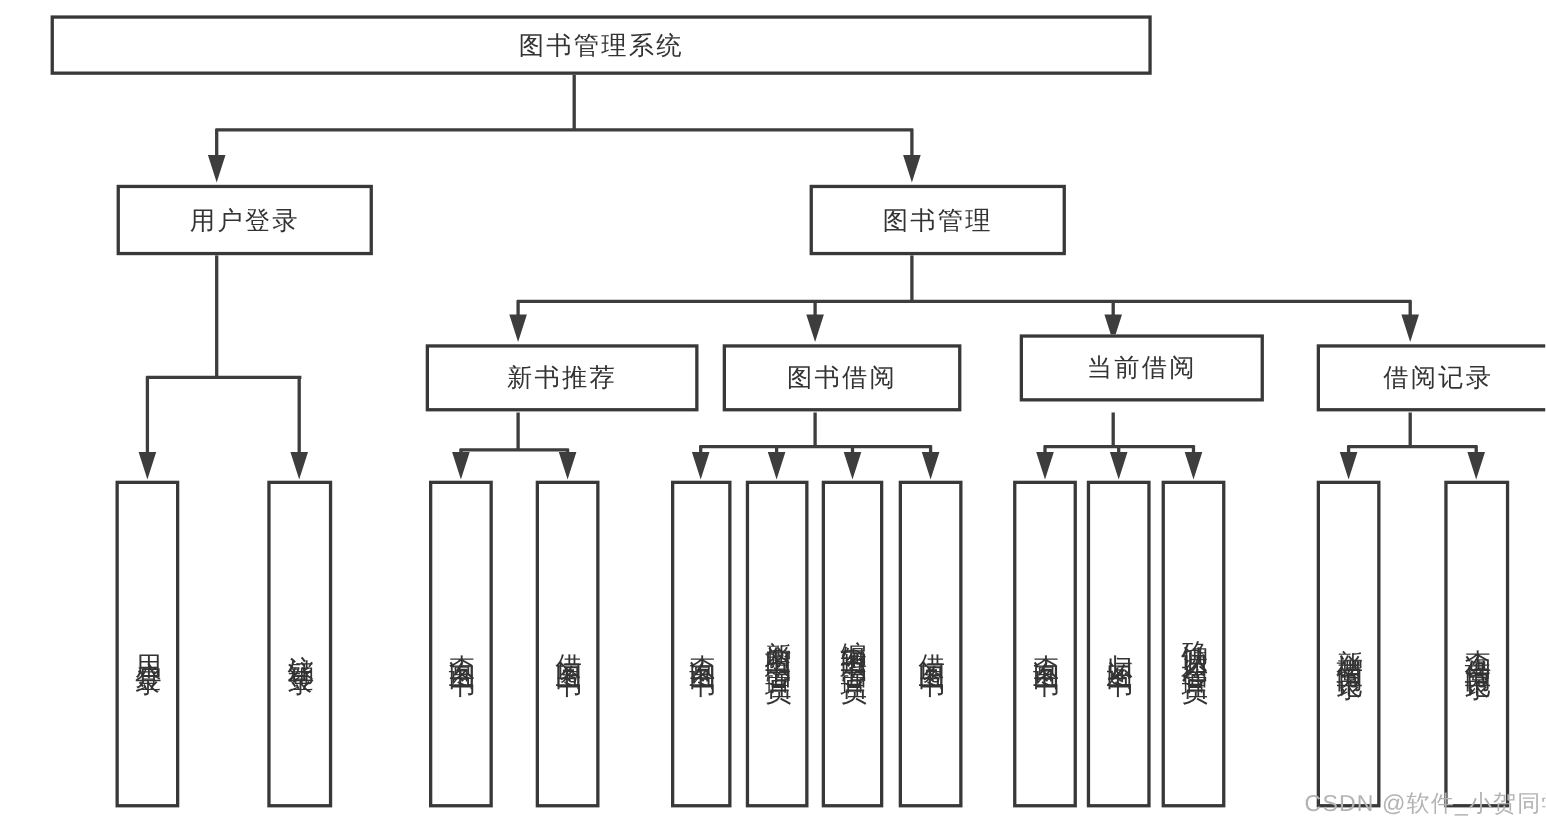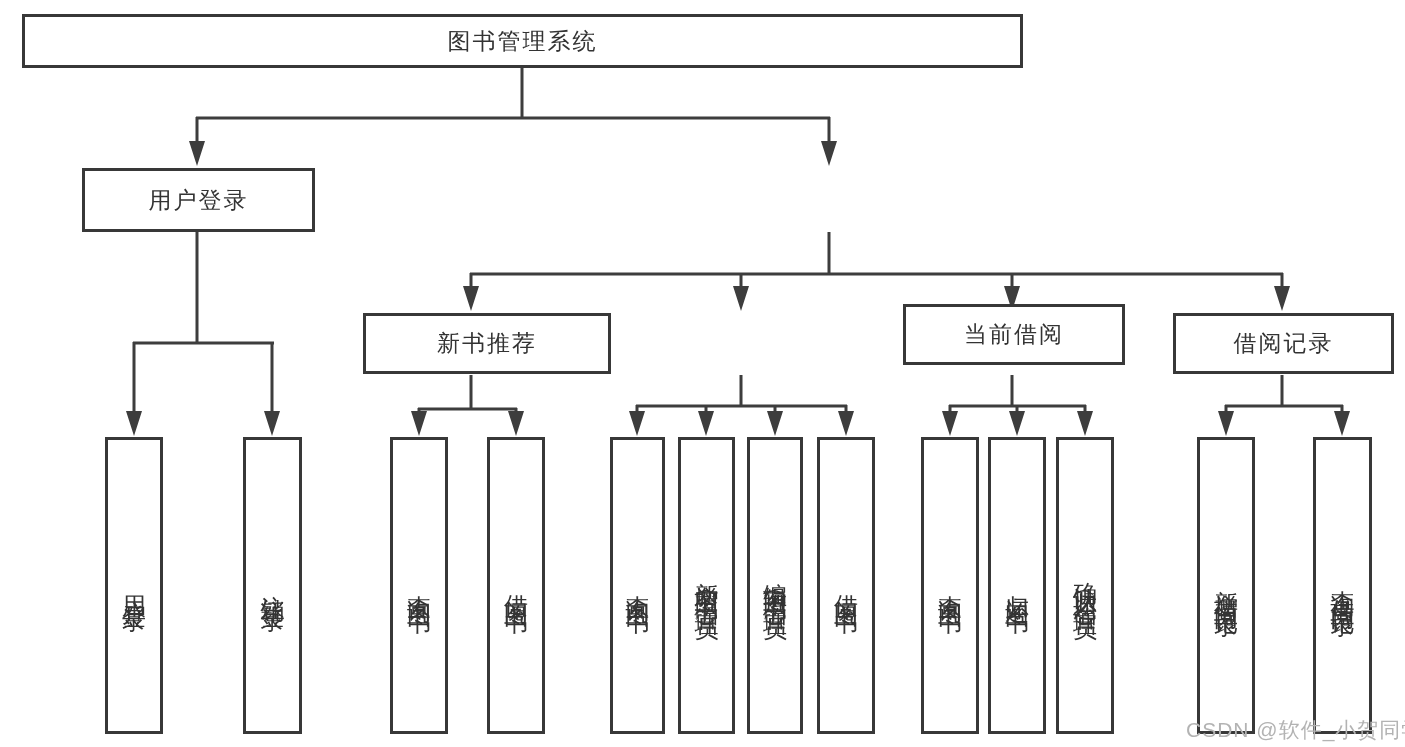--- a/index.html
+++ b/index.html
@@ -19,21 +19,21 @@
   .box {
     position: absolute;
     box-sizing: border-box;
     border: 3px solid #383838;
     background: #ffffff;
     display: flex;
     align-items: center;
     justify-content: center;
     color: #333333;
   }
-  .box-h { font-size: 23px; letter-spacing: 2px; white-space: nowrap; }
+  .box-h { font-size: 23px; letter-spacing: 2px; white-space: nowrap; margin-left: 24px; }
   .box-root { font-size: 23px; }
   .box-v span.vtext {
     writing-mode: vertical-rl;
     text-orientation: mixed;
     font-size: 24px;
     line-height: 1;
     letter-spacing: 5px;
   }
   .watermark {
     position: absolute;
@@ -106,23 +106,29 @@
              M1334 411 L1350 411 L1342 436 Z"></path>
   </svg>
 
   <div class="box box-h box-root" style="left:22px; top:14px; width:1001px; height:54px;">
     <span>图书管理系统</span>
   </div>
 
   <div class="box box-h" style="left:82px; top:168px; width:233px; height:64px;">
     <span>用户登录</span>
   </div>
+  <div class="box box-h" style="left:712px; top:168px; width:233px; height:64px;">
+    <span>图书管理</span>
+  </div>
 
   <div class="box box-h" style="left:363px; top:313px; width:248px; height:61px;">
     <span>新书推荐</span>
+  </div>
+  <div class="box box-h" style="left:633px; top:313px; width:217px; height:61px;">
+    <span>图书借阅</span>
   </div>
   <div class="box box-h" style="left:903px; top:304px; width:222px; height:61px;">
     <span>当前借阅</span>
   </div>
   <div class="box box-h" style="left:1173px; top:313px; width:221px; height:61px;">
     <span>借阅记录</span>
   </div>
 
   <div class="box box-v" style="left:105px; top:437px; width:58px; height:297px;">
     <span class="vtext">用户登录</span>

